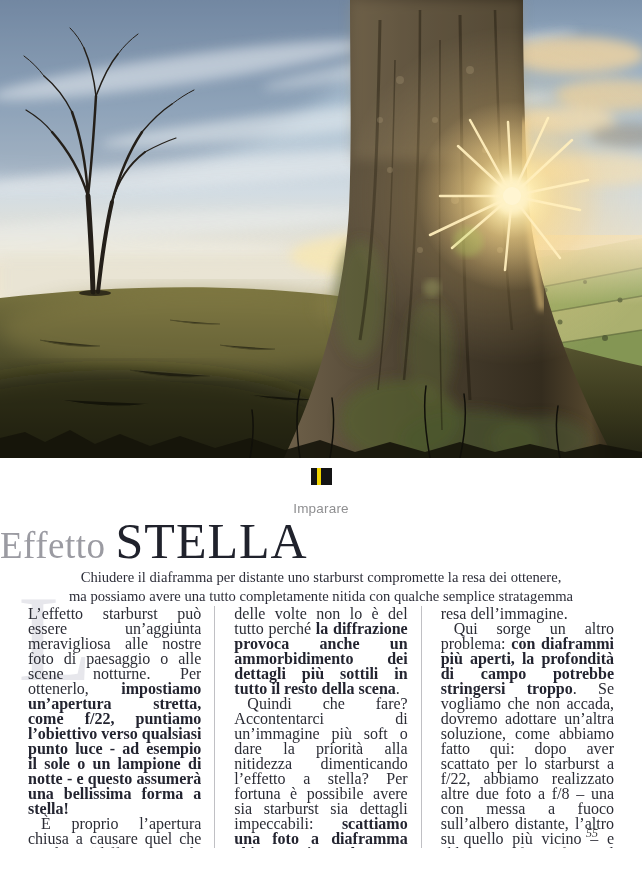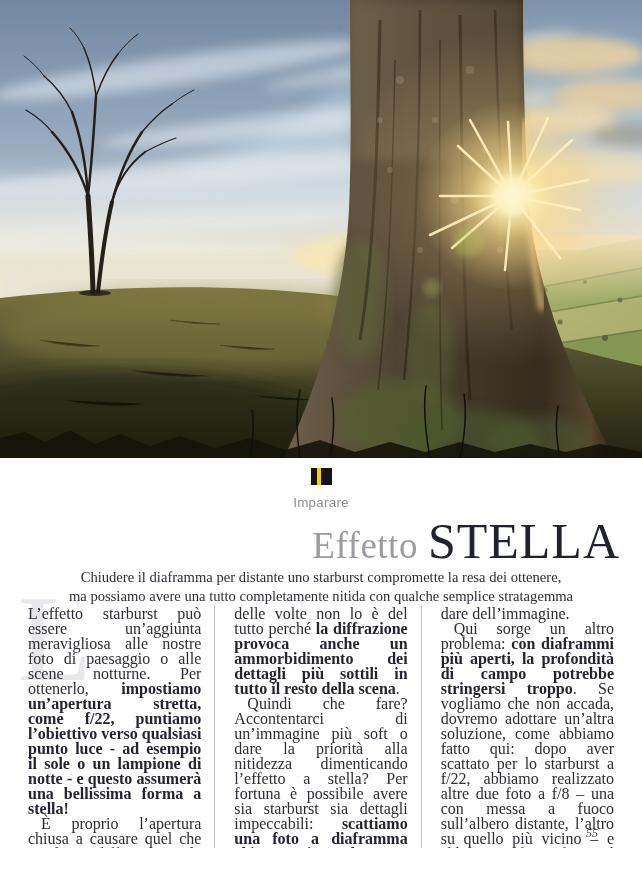--- a/index.html
+++ b/index.html
@@ -8,25 +8,25 @@
   .page { position:relative; width:642px; height:874px; background:#fff; overflow:hidden; }
 
   
   .hero { position:absolute; left:0; top:0; width:642px; height:458px; overflow:hidden; }
   .hero svg { display:block; }
 
   
   .badge { position:absolute; left:0; top:468px; width:642px; text-align:center; }
   .badge-icon { display:inline-block; width:21px; height:17px; background:#141414; position:relative; }
   .badge-icon .ybar { position:absolute; left:6px; top:0; width:4px; height:17px; background:#f0d400; }
-  .badge-label { display:block; margin-top:6px; font-family:"Liberation Sans","DejaVu Sans",sans-serif;
+  .badge-label { display:block; margin-top:12px; font-family:"Liberation Sans","DejaVu Sans",sans-serif;
                  font-size:13.5px; color:#8f8f91; letter-spacing:.2px; }
 
   
-  .title { position:absolute; left:0; top:512px; width:620px; text-align:right; white-space:nowrap; }
+  .title { position:absolute; left:0; top:512px; width:620px; text-align:left; white-space:nowrap; }
   .title-light { font-size:37px; color:#9b9ba2; letter-spacing:.5px; }
   .title-caps  { font-size:50px; color:#20222c; letter-spacing:1px; margin-left:10px; }
 
   
   .subtitle { position:absolute; left:36px; top:568px; width:570px; text-align:center;
               font-size:14.6px; line-height:19px; color:#2c2d38; }
 
   
   .article { position:absolute; left:28px; top:606px; width:586px; height:242px; display:flex; }
   .col { flex:1 1 0; position:relative; z-index:1; font-size:16px; line-height:15px;
@@ -252,21 +252,21 @@
   <div class="article">
     <div class="col">
         <p><span class="run-n">L’effetto </span><span class="run-i">starburst</span><span class="run-n"> può essere un’aggiunta meravigliosa alle nostre foto di paesaggio o alle scene notturne. Per ottenerlo, </span><span class="run-b">impostiamo un’apertura stretta, come f/22, puntiamo l’obiettivo verso qualsiasi punto luce - ad esempio il sole o un lampione di notte - e questo assumerà una bellissima forma a stella!</span></p>
         <p class="indent"><span class="run-n">È proprio l’apertura chiusa a causare quel che si dice “diffrazione”: la luce in entrata nell’obiettivo interagisce con i margini delle lamelle del diaframma creando i cosiddetti “picchi di diffrazione” che danno la tipica forma a stella. Nel caso si voglia ottenere lo starburst, il fenomeno è nostro amico, ma il più</span></p>
       </div>
     <div class="col">
         <p><span class="run-n">delle volte non lo è del tutto perché </span><span class="run-b">la diffrazione provoca anche un ammorbidimento dei dettagli più sottili in tutto il resto della scena</span><span class="run-n">.</span></p>
         <p class="indent"><span class="run-n">Quindi che fare? Accontentarci di un’immagine più soft o dare la priorità alla nitidezza dimenticando l’effetto a stella? Per fortuna è possibile avere sia starburst sia dettagli impeccabili: </span><span class="run-b">scattiamo una foto a diaframma chiuso, poi un’altra con un’apertura più ampia - più vicina a quella in cui il nostro obiettivo dà il meglio, di solito intorno a f/5.6 o f/8 - e “fondiamole” in Photoshop</span><span class="run-n">. Otterremo uno starburst straordinario senza compromettere la</span></p>
       </div>
     <div class="col">
-        <p><span class="run-n">dare dell’immagine.</span></p>
+        <p><span class="run-n">resa dell’immagine.</span></p>
         <p class="indent"><span class="run-n">Qui sorge un altro problema: </span><span class="run-b">con diaframmi più aperti, la profondità di campo potrebbe stringersi troppo</span><span class="run-n">. Se vogliamo che non accada, dovremo adottare un’altra soluzione, come abbiamo fatto qui: dopo aver scattato per lo starburst a f/22, abbiamo realizzato altre due foto a f/8 – una con messa a fuoco sull’albero distante, l’altro su quello più vicino – e abbiamo infine “fuso” il tutto in Photoshop ottenendo la massima nitidezza dal primo piano allo sfondo.</span></p>
         <p class="indent"><span class="run-n">Ecco cosa fare per avere questo splendido risultato. &gt;</span></p>
       </div>
   </div>
 
   <div class="pagenum">55</div>
 
 </div>
 
 </body></html>

